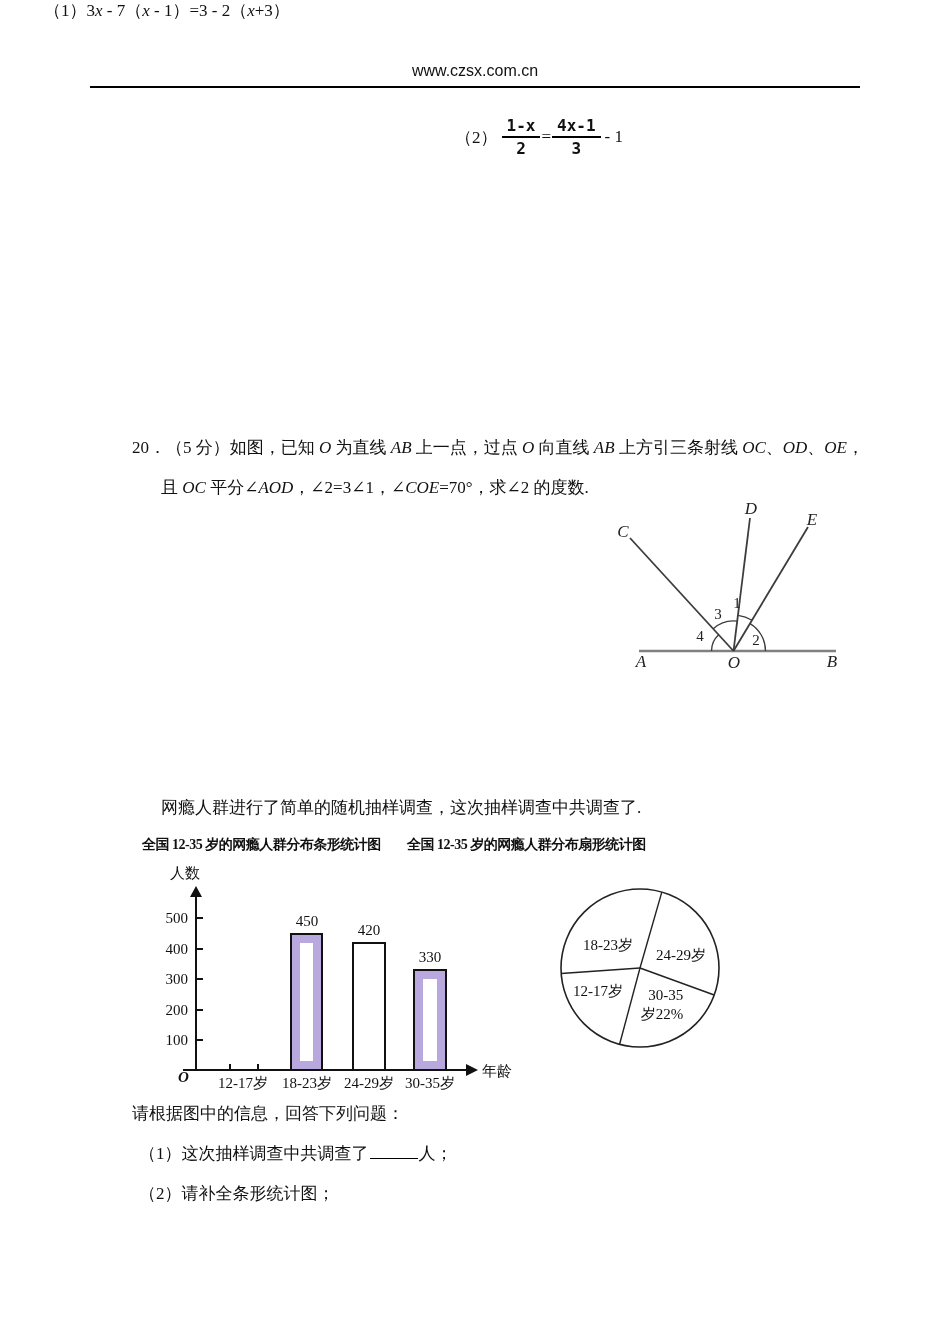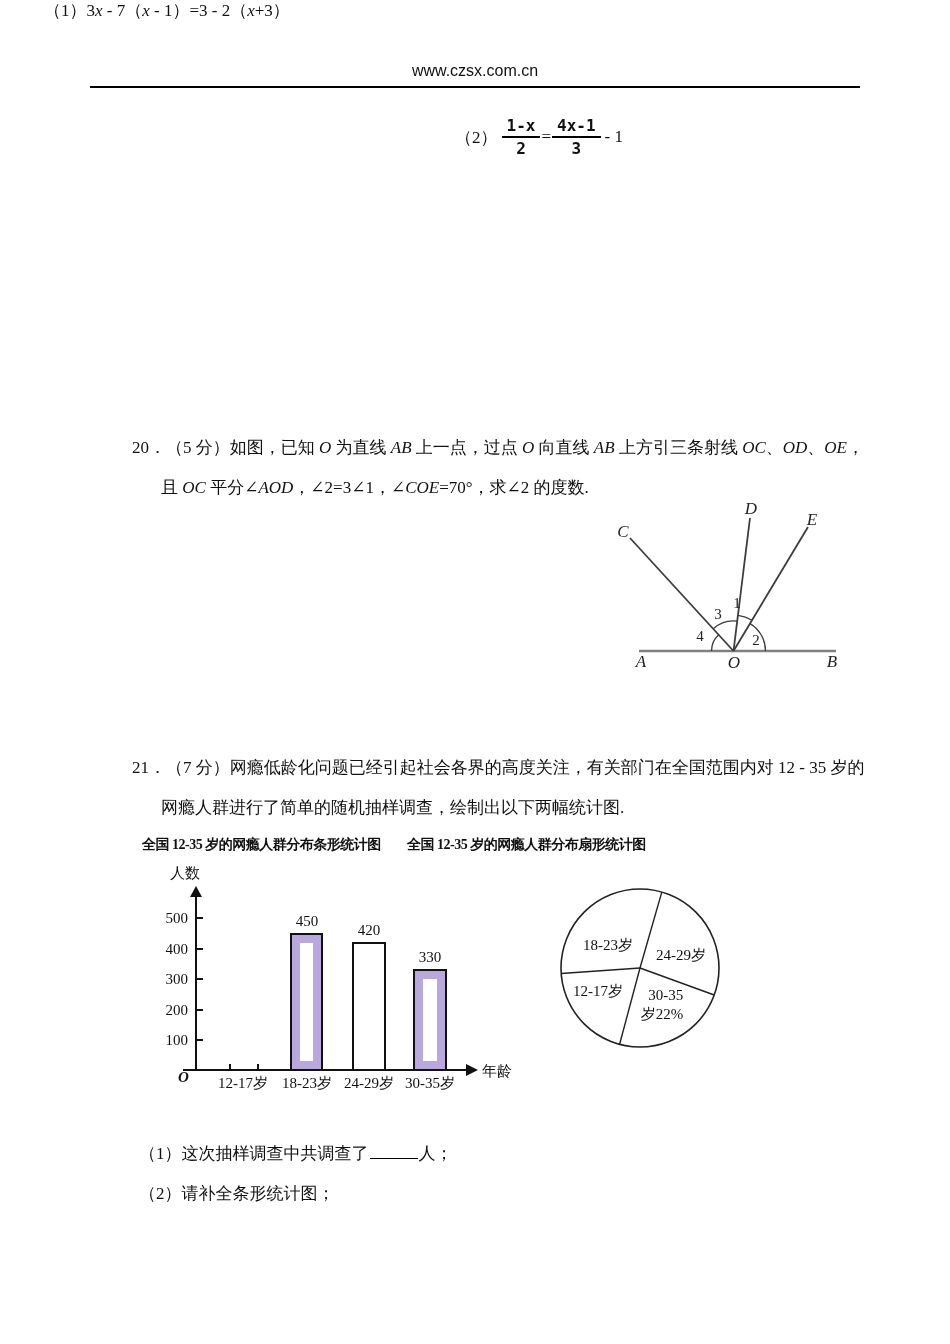--- a/index.html
+++ b/index.html
@@ -113,22 +113,21 @@
     <text x="222" y="30">E</text>
     <text x="51" y="172">A</text>
     <text x="144" y="173">O</text>
     <text x="242" y="172">B</text>
     <text class="ang" x="128" y="124">3</text>
     <text class="ang" x="147" y="113">1</text>
     <text class="ang" x="110" y="146">4</text>
     <text class="ang" x="166" y="150">2</text>
   </svg>
 
-  <div class="abs t l-p21a">21．（7 分）网瘾低龄化问题已经引起社会各界的高度关注，有关部门在全国范围内对 12 - 35 岁的</div>
-  <div class="abs t l-p21b">网瘾人群进行了简单的随机抽样调查，绘制出以下两幅统计图.</div>
+  <div class="abs t l-p21b">网瘾人群进行了简单的随机抽样调查，这次抽样调查中共调查了.</div>
 
   <div class="abs chart-title ct1">全国 12-35 岁的网瘾人群分布条形统计图</div>
   <div class="abs chart-title ct2">全国 12-35 岁的网瘾人群分布扇形统计图</div>
 
   <div class="abs bar-chart">
     <div class="bc-ylabel">人数</div>
     <div class="bc-yarrow"></div>
     <div class="bc-yaxis"></div>
     <div class="bc-xaxis"></div>
     <div class="bc-xarrow"></div>
@@ -171,18 +170,19 @@
     </svg>
     <div class="pie-label pl1">18-23岁</div>
     <div class="pie-label pl2">24-29岁</div>
     <div class="pie-label pl3">12-17岁</div>
     <div class="pie-label pl4">
       <span style="display:block">30-35</span>
       <span style="display:block">岁22%</span>
     </div>
   </div>
 
+  <div class="abs t l-q0">请根据图中的信息，回答下列问题：</div>
   <div class="abs t l-q1">
     <span>（1）这次抽样调查中共调查了</span><span class="blank"></span><span>人；</span>
   </div>
   <div class="abs t l-q2">（2）请补全条形统计图；</div>
 
 </div>
 
 </body></html>

